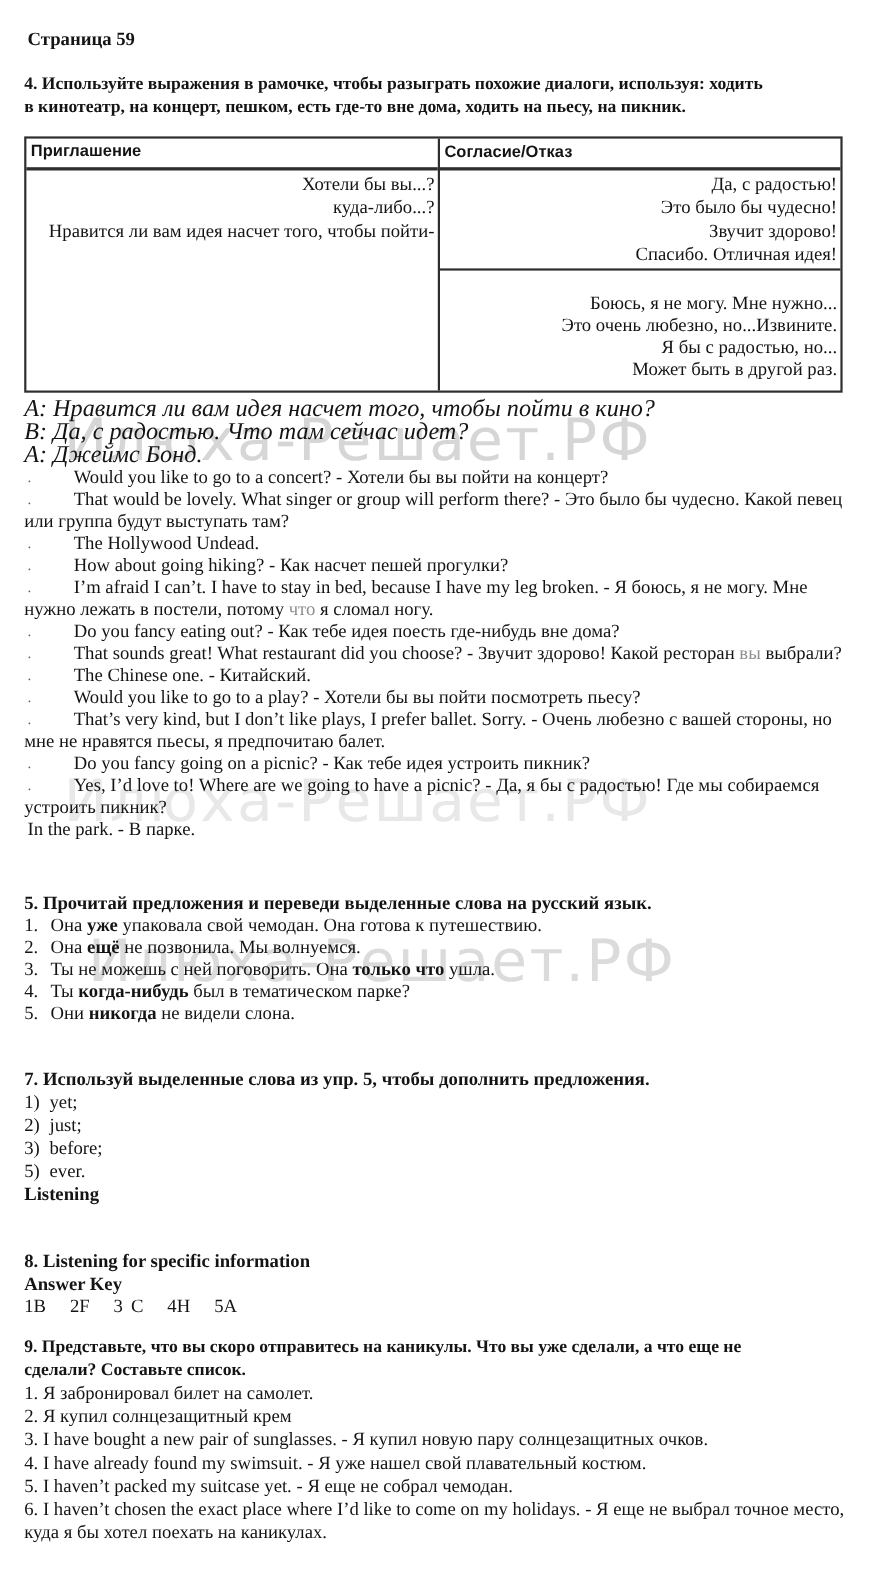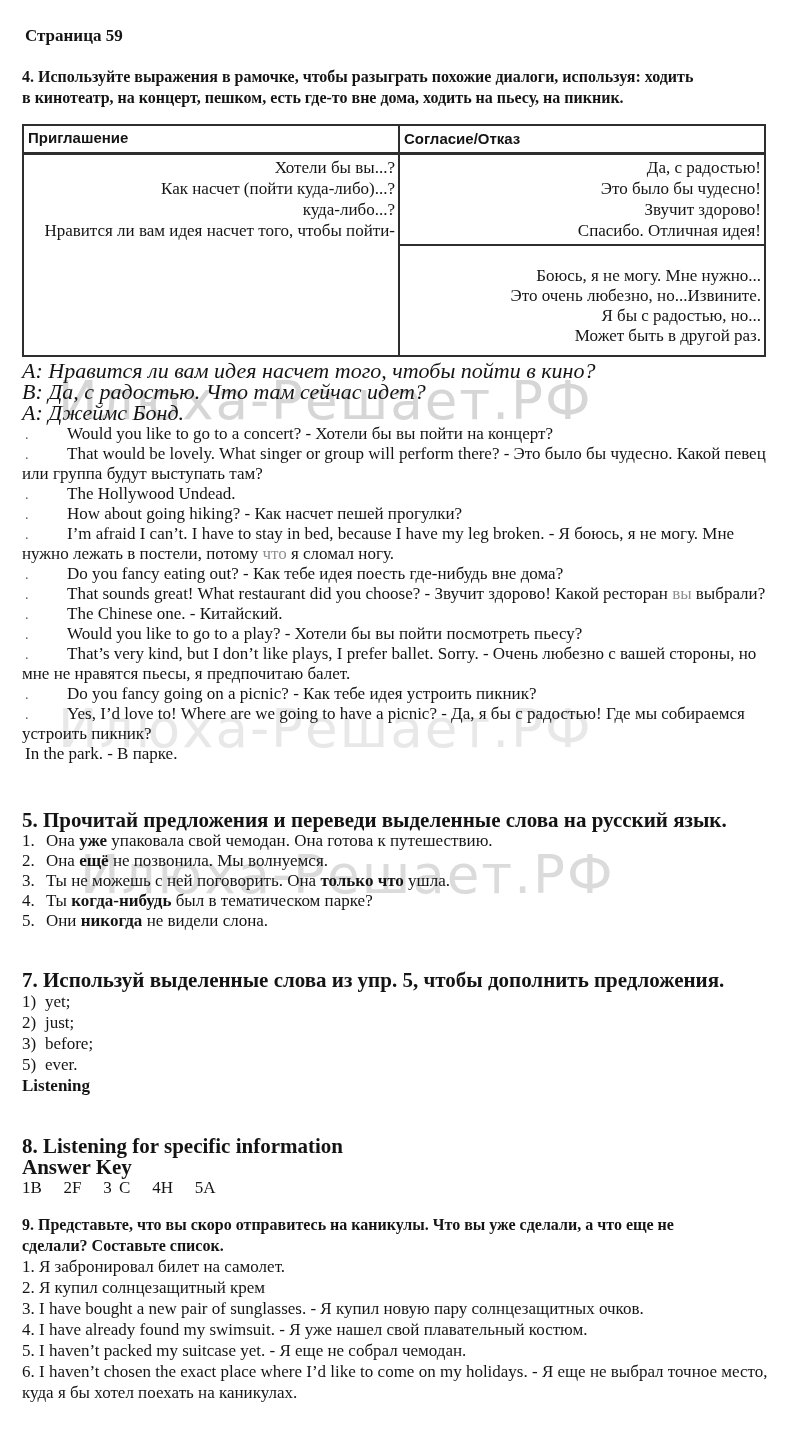--- a/index.html
+++ b/index.html
@@ -11,21 +11,21 @@
   
   .wm{
     position:absolute;white-space:nowrap;z-index:0;
     font-family:"DejaVu Sans","Liberation Sans",sans-serif;
     letter-spacing:2px;font-weight:500;user-select:none;
   }
   
   .sec{position:absolute;left:22px;z-index:1;}
   .page-label{top:26px;left:25px;font-size:17px;font-weight:bold;}
   .ex-title-lines{font-weight:bold;font-size:16px;line-height:21px;}
-  .ex-title{font-weight:bold;font-size:21px;line-height:21px;}
+  .ex-title{font-weight:bold;font-size:17px;line-height:21px;}
   .nowrap{white-space:nowrap;}
   #ex4-title{top:66px;width:760px;}
 
   
   .tbl{
     position:absolute;top:124px;left:22px;width:744px;height:233px;
     border:2px solid #2e2e2e;box-sizing:border-box;display:flex;z-index:1;background:transparent;
   }
   .tcol-left{width:376px;border-right:2px solid #2e2e2e;box-sizing:border-box;display:flex;flex-direction:column;}
   .tcol-right{flex:1;display:flex;flex-direction:column;}
@@ -90,21 +90,20 @@
   <div class="sec ex-title-lines" id="ex4-title">
       <div class="nowrap">4. Используйте выражения в рамочке, чтобы разыграть похожие диалоги, используя: ходить</div>
       <div class="nowrap">в кинотеатр, на концерт, пешком, есть где-то вне дома, ходить на пьесу, на пикник.</div>
     </div>
 
   <div class="tbl">
     <div class="tcol-left">
       <div class="thead thead-left">Приглашение</div>
       <div class="tcell cell-left">
           <div class="tline">Хотели бы вы...?</div>
-          <div class="tline">Как насчет (пойти куда-либо)...?</div>
           <div class="tline">куда-либо...?</div>
           <div class="tline">Нравится ли вам идея насчет того, чтобы пойти-</div>
         </div>
     </div>
     <div class="tcol-right">
       <div class="thead thead-right">Согласие/Отказ</div>
       <div class="tcell cell-a">
           <div class="tline">Да, с радостью!</div>
           <div class="tline">Это было бы чудесно!</div>
           <div class="tline">Звучит здорово!</div>

